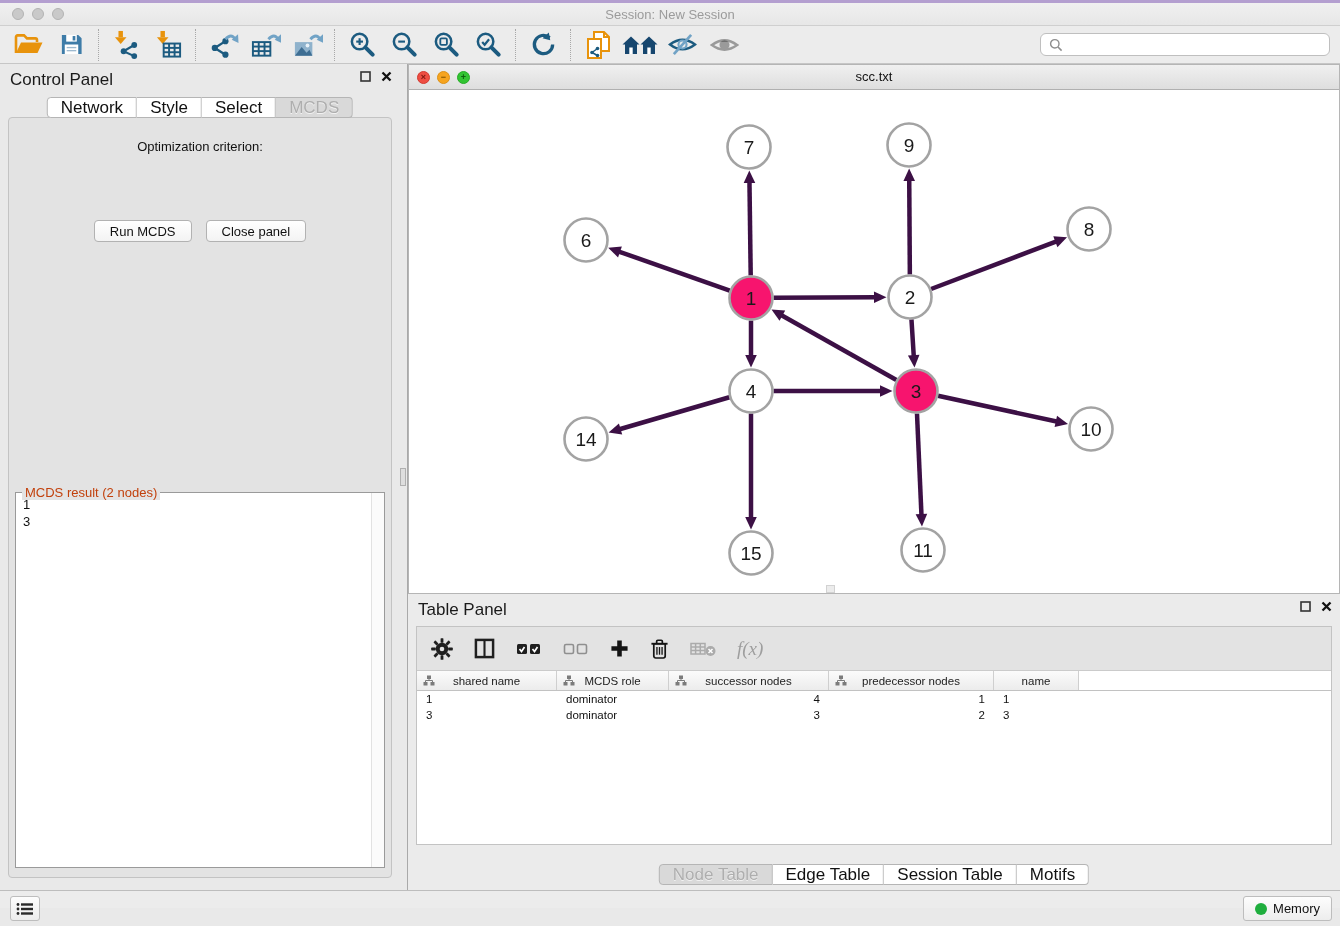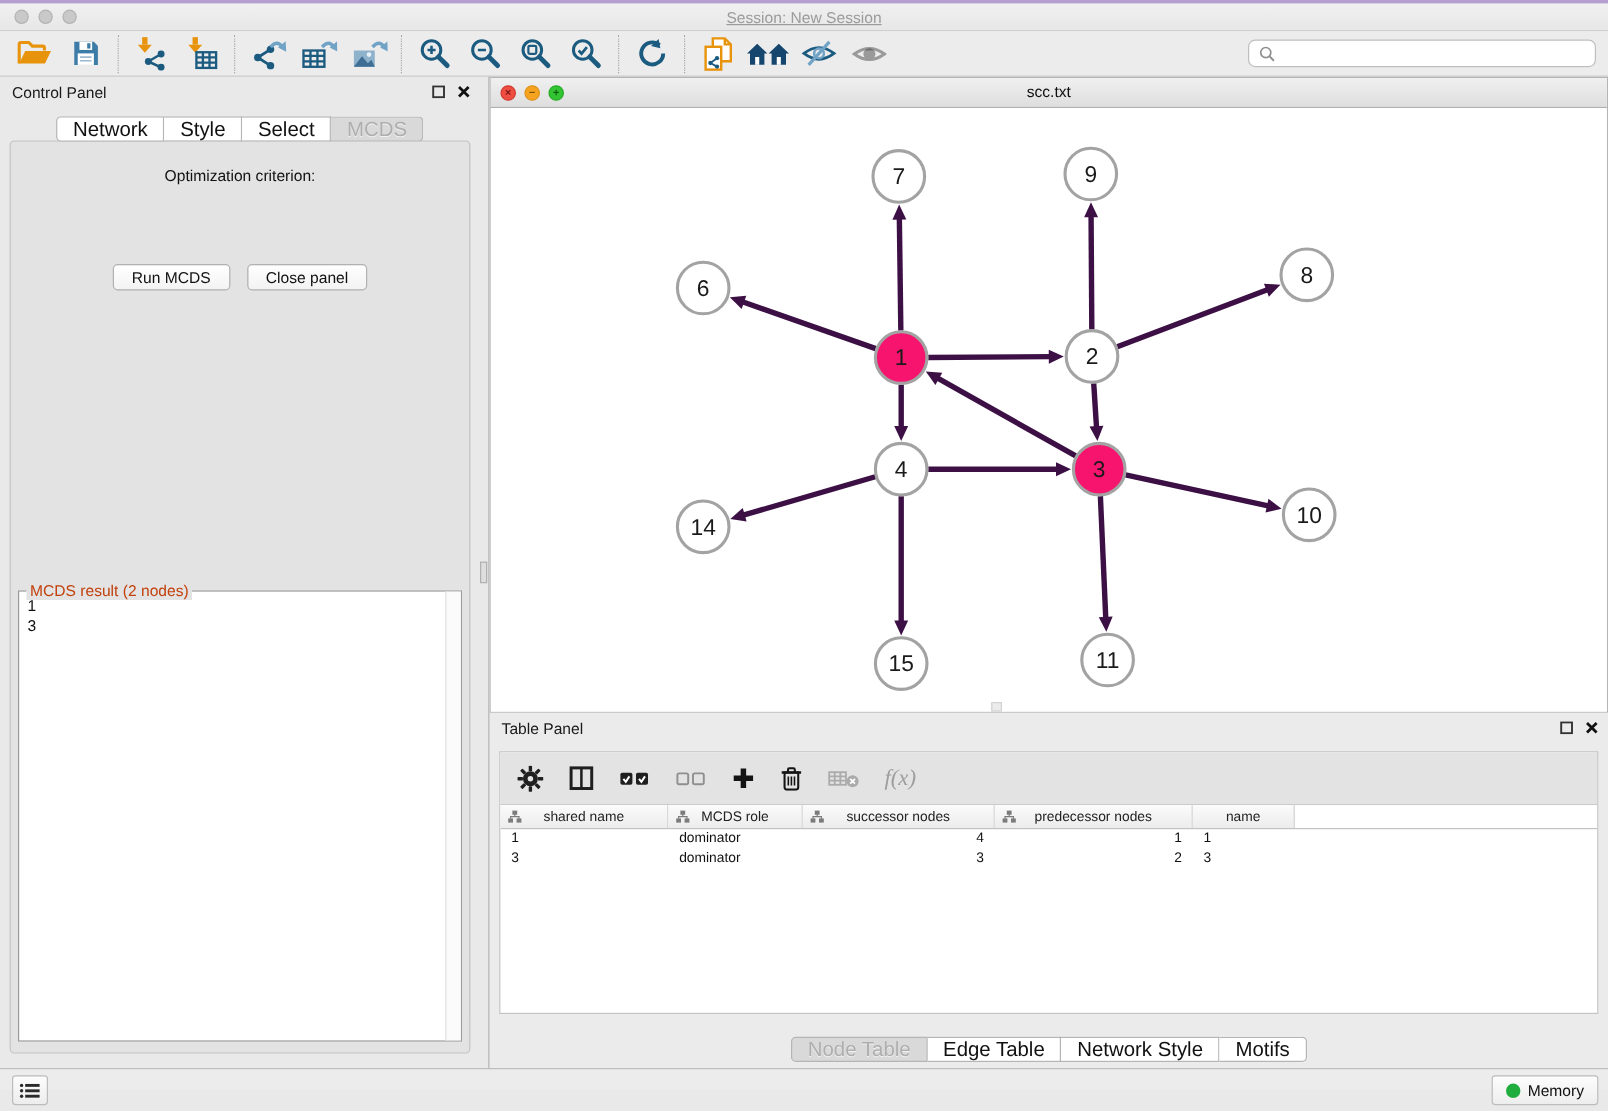--- a/index.html
+++ b/index.html
@@ -3,34 +3,34 @@
 <meta charset="utf-8">
 <style>
   * { margin:0; padding:0; box-sizing:border-box; }
   html,body { width:1340px; height:926px; overflow:hidden; }
   body { font-family:"Liberation Sans", sans-serif; background:#e9e9e9; position:relative; color:#1a1a1a; }
   .abs { position:absolute; }
 
   
   #top-strip { left:0; top:0; width:1340px; height:3px; background:#b49fd0; }
   #titlebar { left:0; top:3px; width:1340px; height:23px; background:linear-gradient(#f0f0f0,#e7e7e7); border-bottom:1px solid #cfcfcf; }
-  #titlebar .title { position:absolute; left:0; right:0; top:4px; text-align:center; font-size:13px; color:#9b9b9b;text-decoration:underline; }
+  #titlebar .title { position:absolute; left:0; right:0; top:4px; text-align:center; font-size:13px; color:#9b9b9b; }
   .traffic-inactive { position:absolute; left:12px; top:5px; display:flex; gap:8px; }
   .traffic-inactive .dot { width:12px; height:12px; border-radius:50%; background:#c9c9c9; border:1px solid #b3b3b3; }
 
   
   #toolbar { left:0; top:26px; width:1340px; height:38px; background:#ececec; border-bottom:1px solid #c6c6c6; display:flex; align-items:center; padding-left:8px; }
   .tbtn { width:42px; height:34px; display:flex; align-items:center; justify-content:center; }
   .tsep { width:1px; height:32px; border-left:1px dotted #a8a8a8; margin:0 6px; }
   #search-field { position:absolute; right:10px; top:33px; width:290px; height:23px; background:#fff; border:1px solid #bfbfbf; border-radius:6px; display:flex; align-items:center; padding:0 8px; gap:5px; }
   #search-field input { border:none; outline:none; flex:1; font-size:13px; background:transparent; font-family:inherit; }
 
   
   #control-panel { left:0; top:64px; width:400px; height:826px; background:#e9e9e9; }
-  .panel-title { position:absolute; left:10px; top:6px; font-size:13px; color:#1a1a1a; }
+  .panel-title { position:absolute; left:10px; top:6px; font-size:17px; color:#1a1a1a; }
   .panel-icons { position:absolute; right:8px; top:7px; display:flex; gap:10px; align-items:center; }
   .seg-group { display:flex; }
   .seg { height:21px; line-height:20px; padding:0 13px; font-size:17px; background:#fff; border:1px solid #b5b5b5; border-left:none; color:#111; white-space:nowrap; }
   .seg:first-child { border-left:1px solid #b5b5b5; border-radius:4px 0 0 4px; }
   .seg:last-child { border-radius:0 4px 4px 0; }
   .seg.active { background:#d9d9d9; color:#aeaeae; text-shadow:0 1px 0 #f2f2f2; }
   #cp-tabs { position:absolute; top:33px; left:50%; transform:translateX(-50%); z-index:2; }
   #cp-box { position:absolute; left:8px; top:53px; right:8px; bottom:12px; background:#e3e3e3; border:1px solid #c3c3c3; border-radius:4px; }
   #opt-label { position:absolute; top:21px; left:0; right:0; text-align:center; font-size:13px; color:#111; }
   #criterion-select { position:absolute; top:42px; left:37px; width:308px; height:22px; background:#fff; border:1px solid #b2b2b2; border-radius:4px; display:flex; align-items:center; padding:0 4px 0 10px; font-size:13px; }
@@ -499,21 +499,21 @@
           <div class="td" style="width: 112px;">dominator</div>
           <div class="td right" style="width: 160px;">3</div>
           <div class="td right" style="width: 165px;">2</div>
           <div class="td" style="width: 85px;">3</div>
         </div>
       </div>
   </div>
   <div id="tp-tabs" class="seg-group">
       <div class="seg active">Node Table</div>
       <div class="seg">Edge Table</div>
-      <div class="seg">Network Style</div>
+      <div class="seg">Session Table</div>
       <div class="seg">Motifs</div>
     </div>
 </div>
 
 <div id="status-bar" class="abs">
   <div id="menu-btn">
     <svg width="18" height="14" viewBox="0 0 18 14" fill="#2a2a2a">
         <circle cx="2" cy="2.5" r="1.4"></circle>
         <rect x="5" y="1.3" width="12" height="2.4"></rect>
         <circle cx="2" cy="7" r="1.4"></circle>

